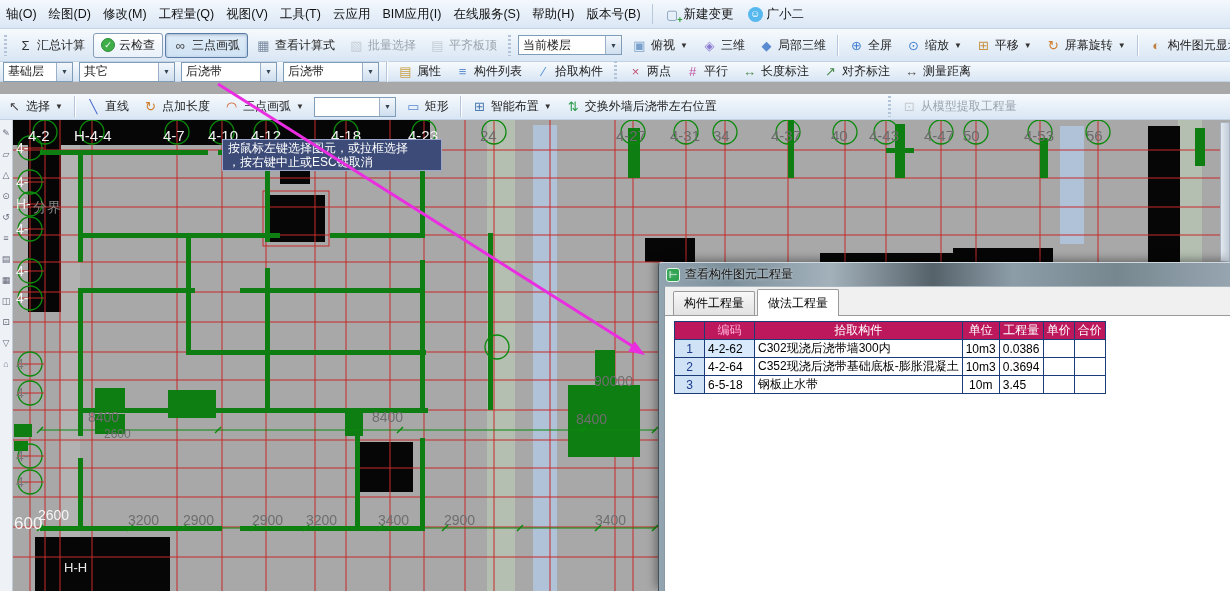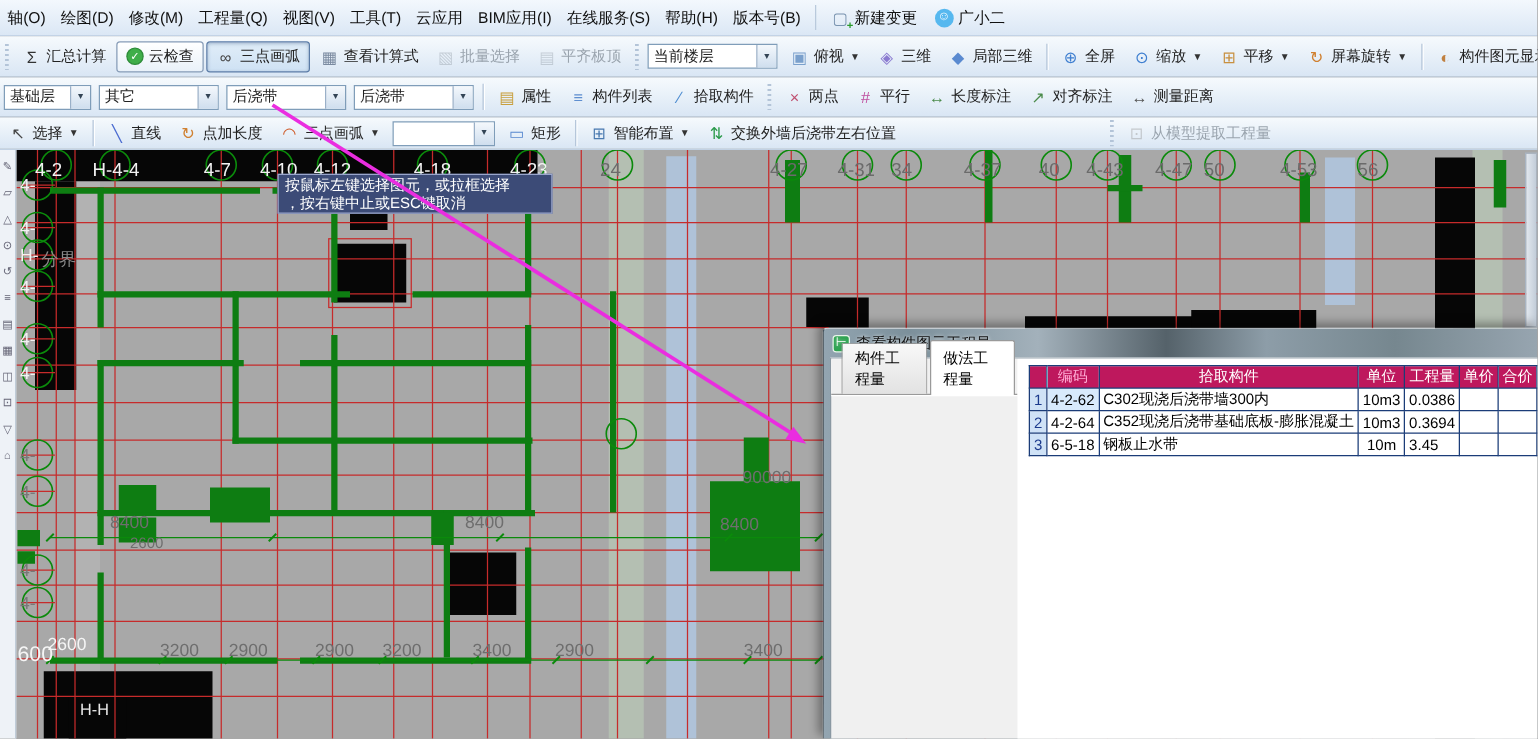--- a/index.html
+++ b/index.html
@@ -9,21 +9,21 @@
   .menubar{position:absolute;left:0;top:0;width:1230px;height:29px;box-sizing:border-box;
     background:linear-gradient(#f3f8fd,#dbe7f5);border-bottom:1px solid #c3d3e6;
     display:flex;align-items:center;font-size:12.5px;color:#111;z-index:5;}
   .menu-item{padding:3px 6px;white-space:nowrap;cursor:default;}
   .menu-sep{width:1px;height:20px;background:#b9c9dc;margin:0 5px;}
   .menu-extra{display:flex;align-items:center;gap:4px;padding:0 7px;white-space:nowrap;}
   
   .tb{position:absolute;left:0;width:1230px;box-sizing:border-box;display:flex;align-items:center;
     background:linear-gradient(#f6fafd,#d9e6f4);border-bottom:1px solid #c2d2e4;font-size:12px;color:#222;z-index:5;}
   #tb1{top:29px;height:33px;}
-  #tb2{top:62px;height:32px;}
+  #tb2{top:62px;height:20px;}
   #tb3{top:94px;height:26px;}
   .tbtn{display:inline-flex;align-items:center;gap:4px;padding:2px 5px;margin:0 1px;
     border:1px solid transparent;border-radius:2px;white-space:nowrap;cursor:default;}
   .tbtn.framed{border:1px solid #889db8;background:linear-gradient(#ffffff,#e9f1f9);border-radius:3px;padding:3px 7px;}
   .tbtn.active{border:1px solid #5a7ba6;background:linear-gradient(#e0edf8,#cfe2f4);
     box-shadow:inset 0 1px 3px rgba(80,110,150,.45);}
   .tbtn.disabled{color:#9aa4ae;}
   .tbtn.disabled .ic{opacity:.45;}
   .ic{width:15px;height:15px;display:inline-flex;align-items:center;justify-content:center;
     font-size:13px;line-height:1;flex:none;}
@@ -53,21 +53,21 @@
   
   .dialog{position:absolute;left:658px;top:262px;width:572px;height:329px;z-index:40;
     background:linear-gradient(90deg,#93a5b1,#7c909b 12%,#a3b1bb 30%,#55626a 48%,#8d9da8 62%,#76878f 80%,#97a5b0);
     border-top:1px solid #cfd9df;border-left:1px solid #42505a;border-top-left-radius:4px;
     box-shadow:-3px -3px 8px rgba(0,0,0,.35);box-sizing:border-box;}
   .dlg-title{position:absolute;top:0;left:0;right:0;height:23px;display:flex;align-items:center;gap:5px;
     padding-left:7px;font-size:12px;color:#101010;text-shadow:0 0 3px rgba(255,255,255,.8);}
   .dlg-icon{width:14px;height:14px;background:#2fa352;border-radius:3px;color:#fff;font-size:10px;
     display:flex;align-items:center;justify-content:center;border:1px solid #e8f5ea;box-sizing:border-box;flex:none;}
   .dlg-body{position:absolute;left:5px;top:23px;right:0;bottom:0;background:#f0f0f0;
-    border-left:1px solid #8a98a2;border-top:1px solid #aab6be;display:flex;flex-direction:row;justify-content:space-between;}
+    border-left:1px solid #8a98a2;border-top:1px solid #aab6be;display:flex;flex-direction:column;justify-content:space-between;}
   .tabstrip{height:28px;display:flex;align-items:flex-end;padding-left:8px;background:#f0f0f0;
     border-bottom:1px solid #9a9a9a;box-shadow:0 1px 0 #fff;}
   .tab{font-size:12px;padding:3px 10px;border:1px solid #9a9a9a;border-bottom:none;
     background:linear-gradient(#f8f8f8,#e2e2e2);margin-right:2px;border-radius:2px 2px 0 0;position:relative;}
   .tab.active{background:#fff;top:1px;padding:5px 10px 4px;z-index:2;}
   .tab-content{flex:1;background:#fff;padding:5px 0 0 9px;}
   table.qty{border-collapse:collapse;font-size:12px;color:#000;table-layout:fixed;}
   .qty th,.qty td{border:1px solid #1b3c78;padding:0 3px;height:18px;font-weight:normal;
     overflow:hidden;white-space:nowrap;box-sizing:border-box;}
   .qty thead th{background:#be185d;color:#fff;height:17px;}

